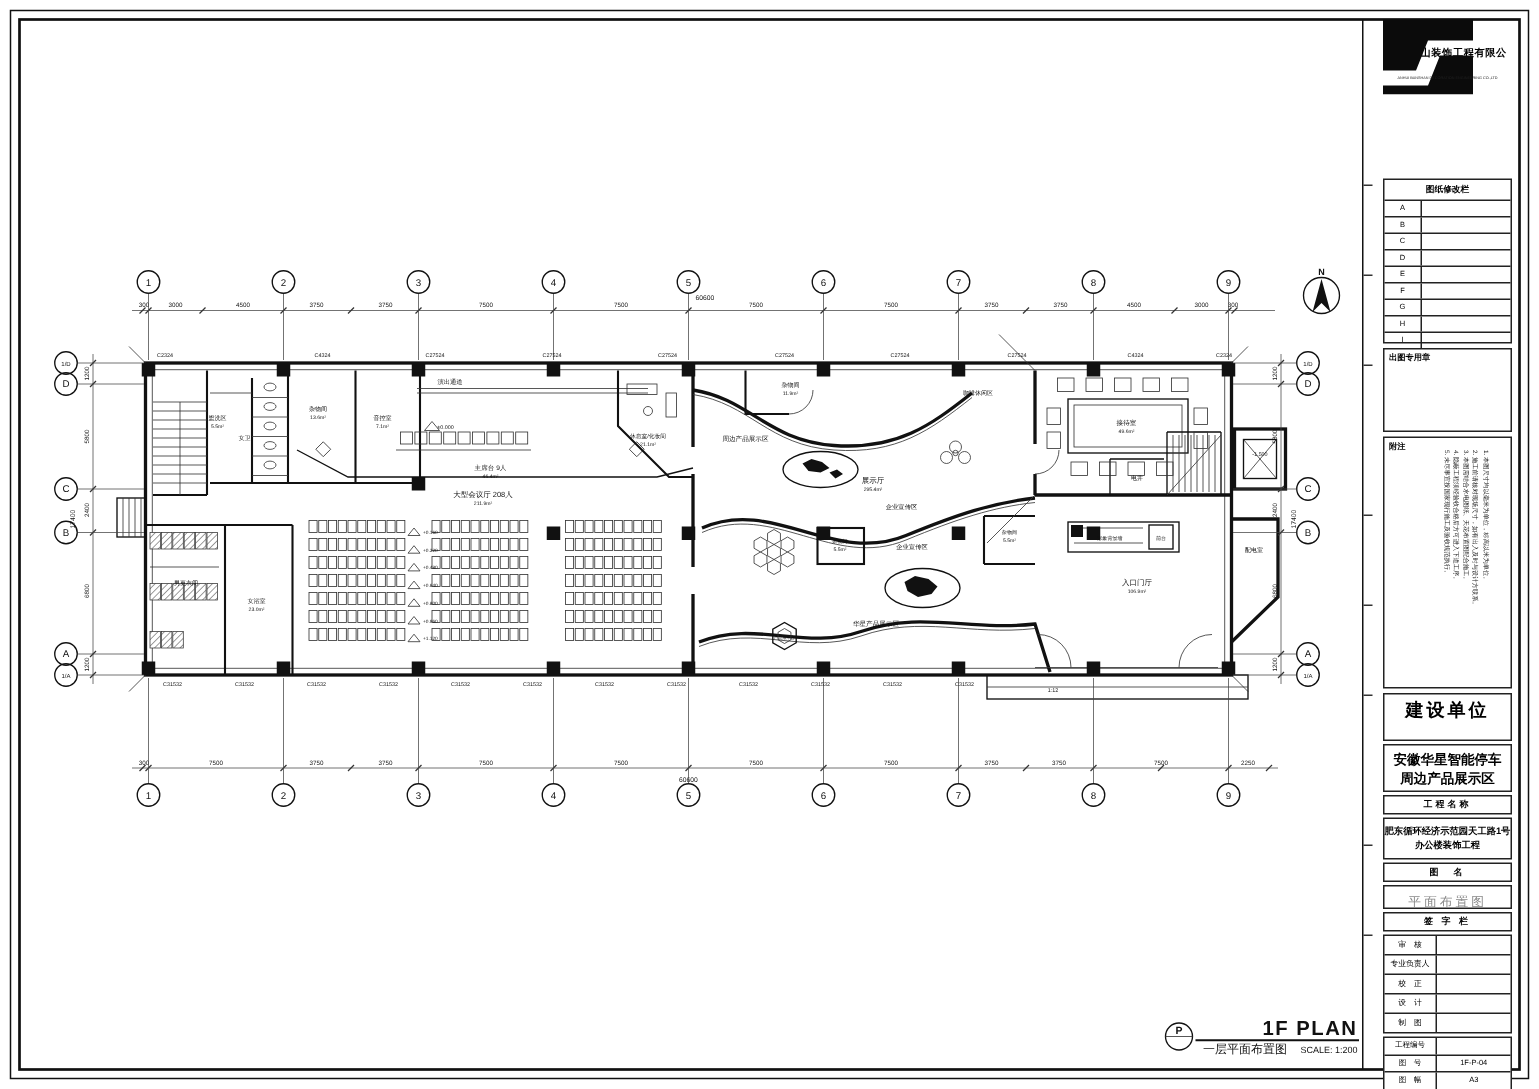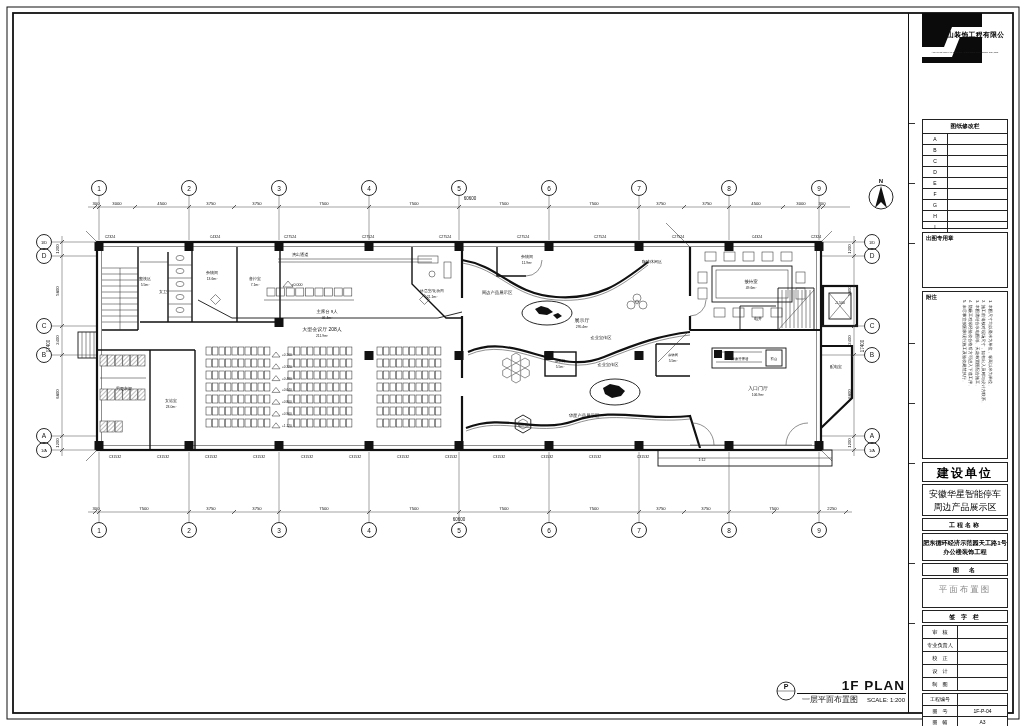--- a/index.html
+++ b/index.html
@@ -23,25 +23,25 @@
   .prow{display:flex;border-top:1px solid #222;height:10px;line-height:10px;font-size:5px;}
   .prow:first-child{border-top:none;}
   .prow .c1{width:24px;border-right:1px solid #222;text-align:center;}
   .prow .c2{flex:1;}
   .rev-box{height:110px;margin-top:2px;}
   .stamp-box{height:56px;margin-top:3px;}
   .stamp-l{font-size:5.5px;font-weight:bold;padding:2px 3px;}
   .notes-box{height:168px;margin-top:3px;overflow:hidden;}
   .notes-l{font-size:5.5px;font-weight:bold;padding:2px 3px;}
   .notes-rot{position:absolute;left:70px;top:8px;width:150px;transform:rotate(90deg);transform-origin:0 0;font-size:4.2px;line-height:1.55;color:#222;}
-  .client-h{height:20px;margin-top:3px;font-size:12px;font-weight:bold;text-align:center;line-height:20px;letter-spacing:2px;}
-  .client-n{height:32px;margin-top:2px;font-size:9px;font-weight:normal;text-align:center;padding-top:3px;line-height:1.4;}
+  .client-h{height:32px;margin-top:3px;font-size:12px;font-weight:bold;text-align:center;line-height:20px;letter-spacing:2px;}
+  .client-n{height:32px;margin-top:2px;font-size:9px;font-weight:bold;text-align:center;padding-top:3px;line-height:1.4;}
   .sec-h{height:13px;margin-top:2px;font-size:6px;font-weight:bold;text-align:center;line-height:13px;letter-spacing:2px;}
   .proj-n{height:28px;margin-top:2px;font-size:6.2px;text-align:center;padding-top:4px;line-height:1.5;font-weight:bold;}
-  .draw-n{height:30px;margin-top:2px;font-size:8.5px;text-align:center;line-height:21px;color:#8a8a8a;letter-spacing:2px;}
+  .draw-n{height:16px;margin-top:2px;font-size:8.5px;text-align:center;line-height:21px;color:#8a8a8a;letter-spacing:2px;}
   .sig-box{margin-top:2px;}
   .sig-box .prow{height:12px;line-height:12px;font-size:5.2px;}
   .sig-box .c1{width:34px;}
   .meta-box{margin-top:2px;}
   .meta-box .prow{height:10.6px;line-height:10.6px;font-size:5px;}
   .meta-box .c1{width:34px;}
   .meta-box .c2{text-align:center;}
   .rtick{position:absolute;left:0;width:6px;height:1px;background:#333;}
 </style>
 </head>

